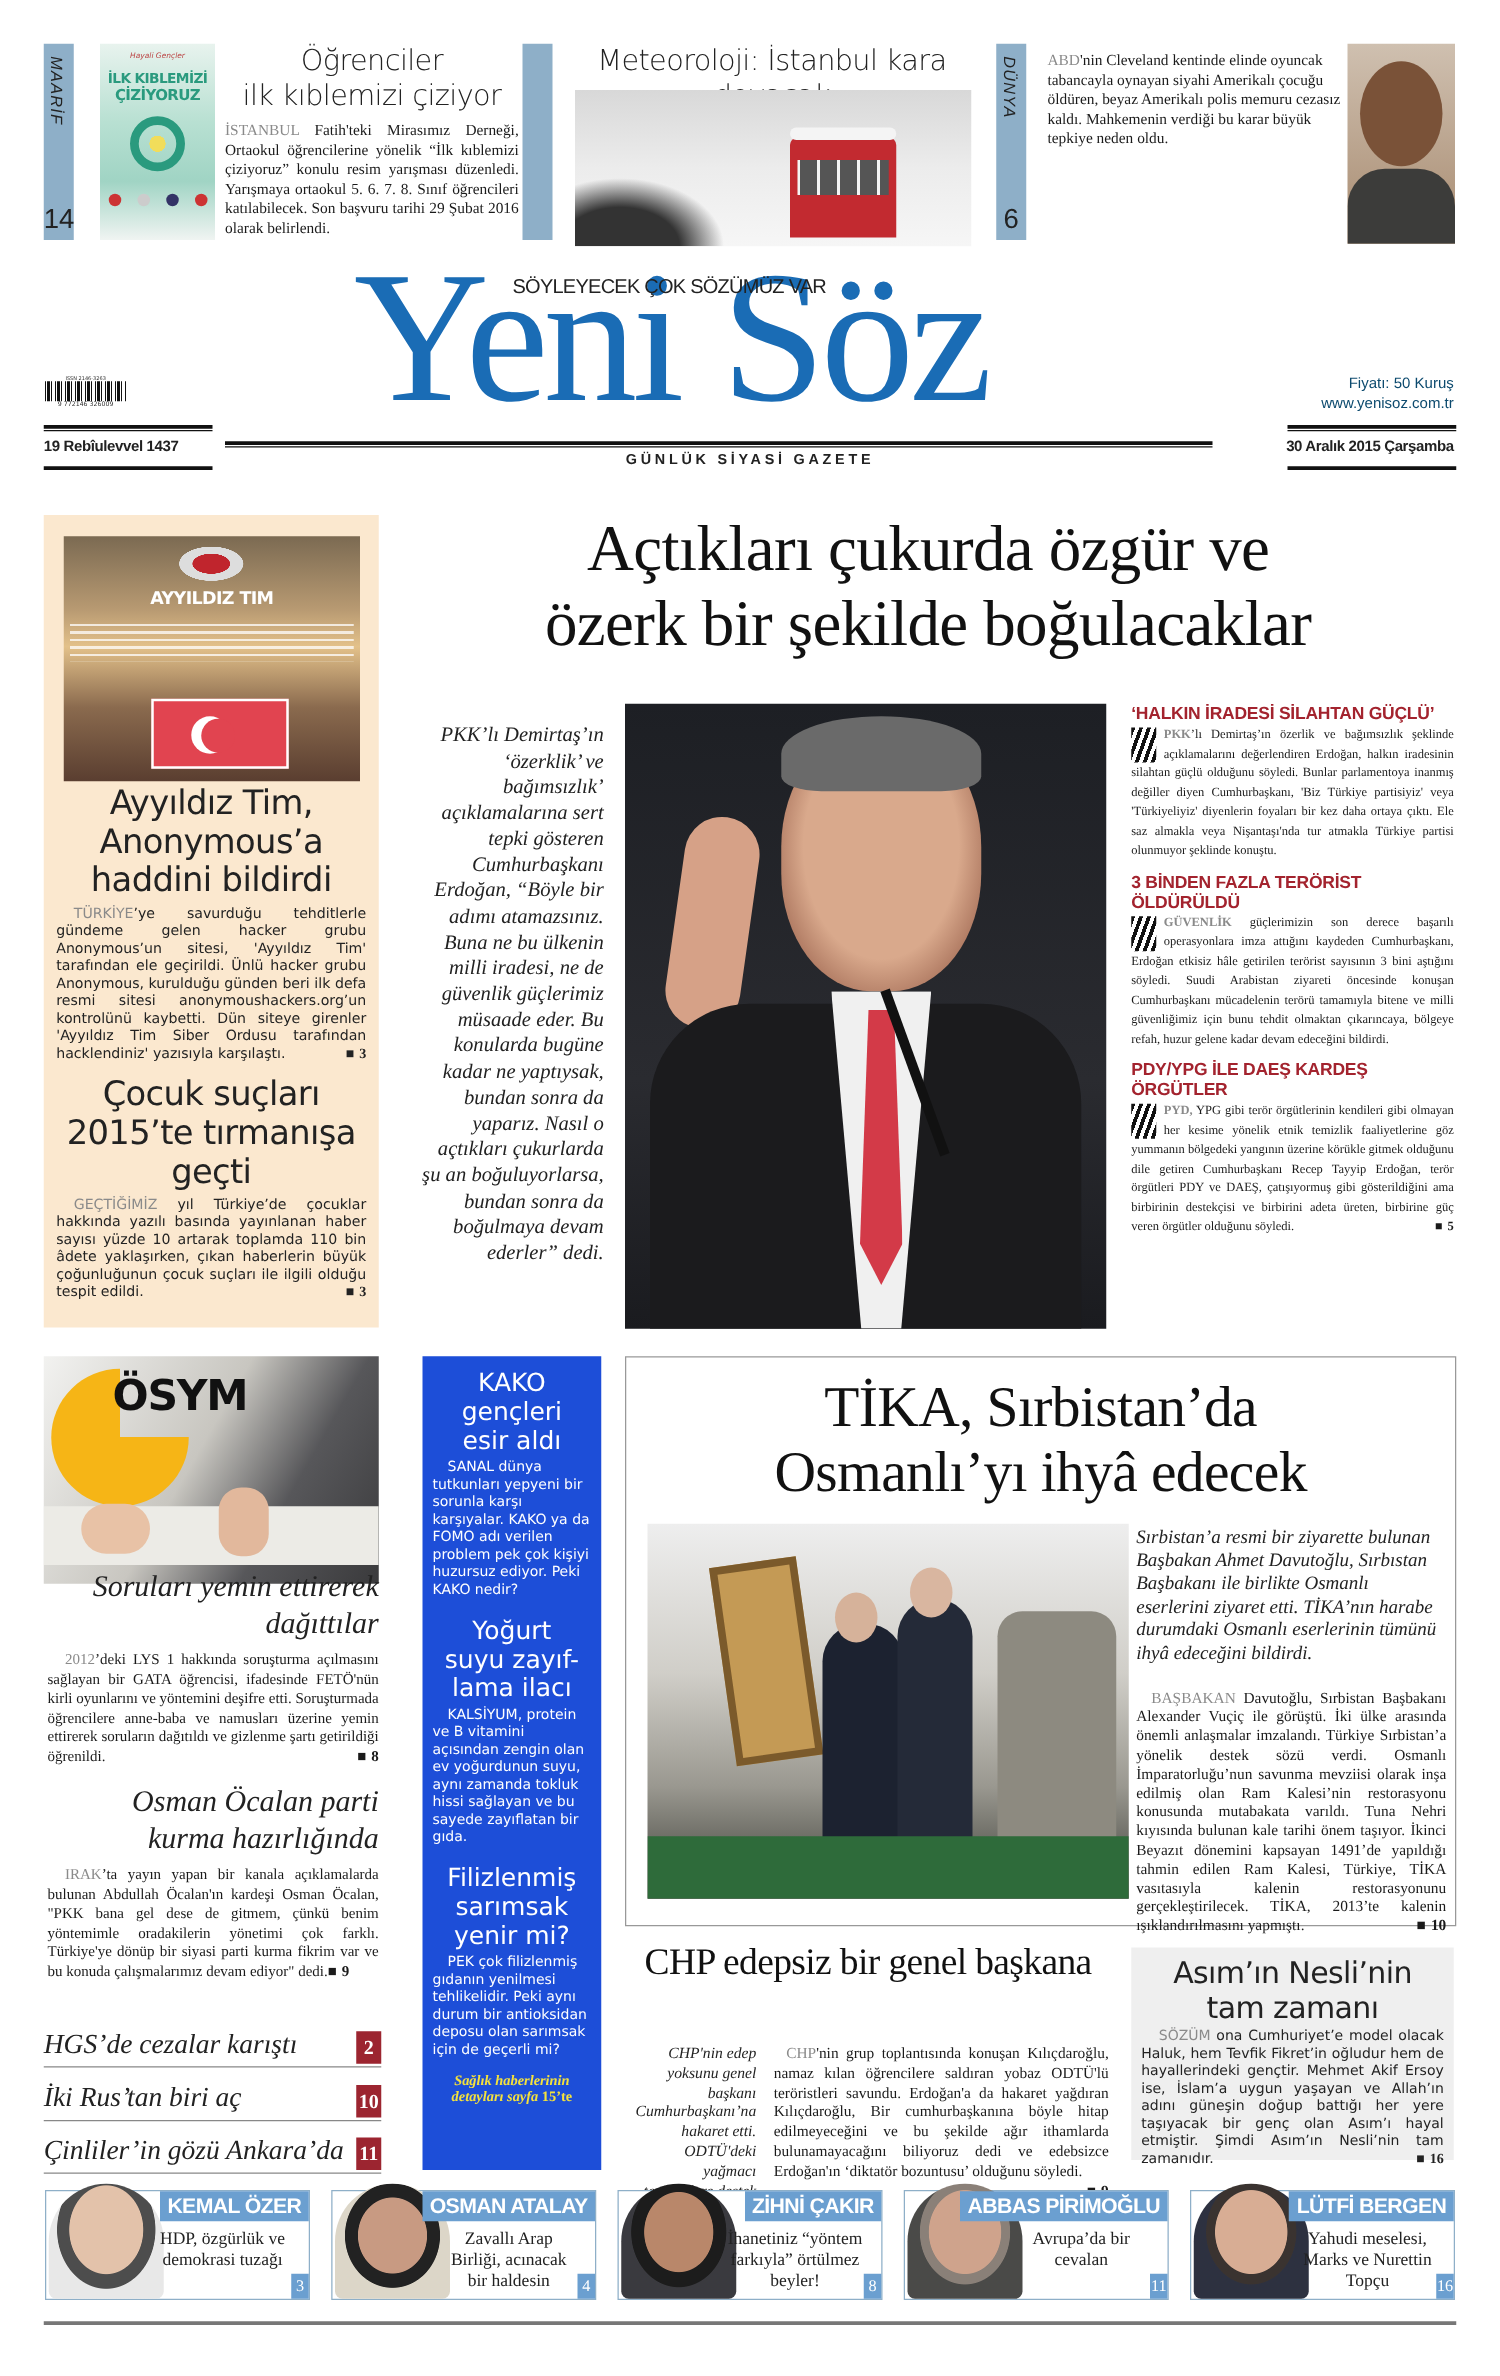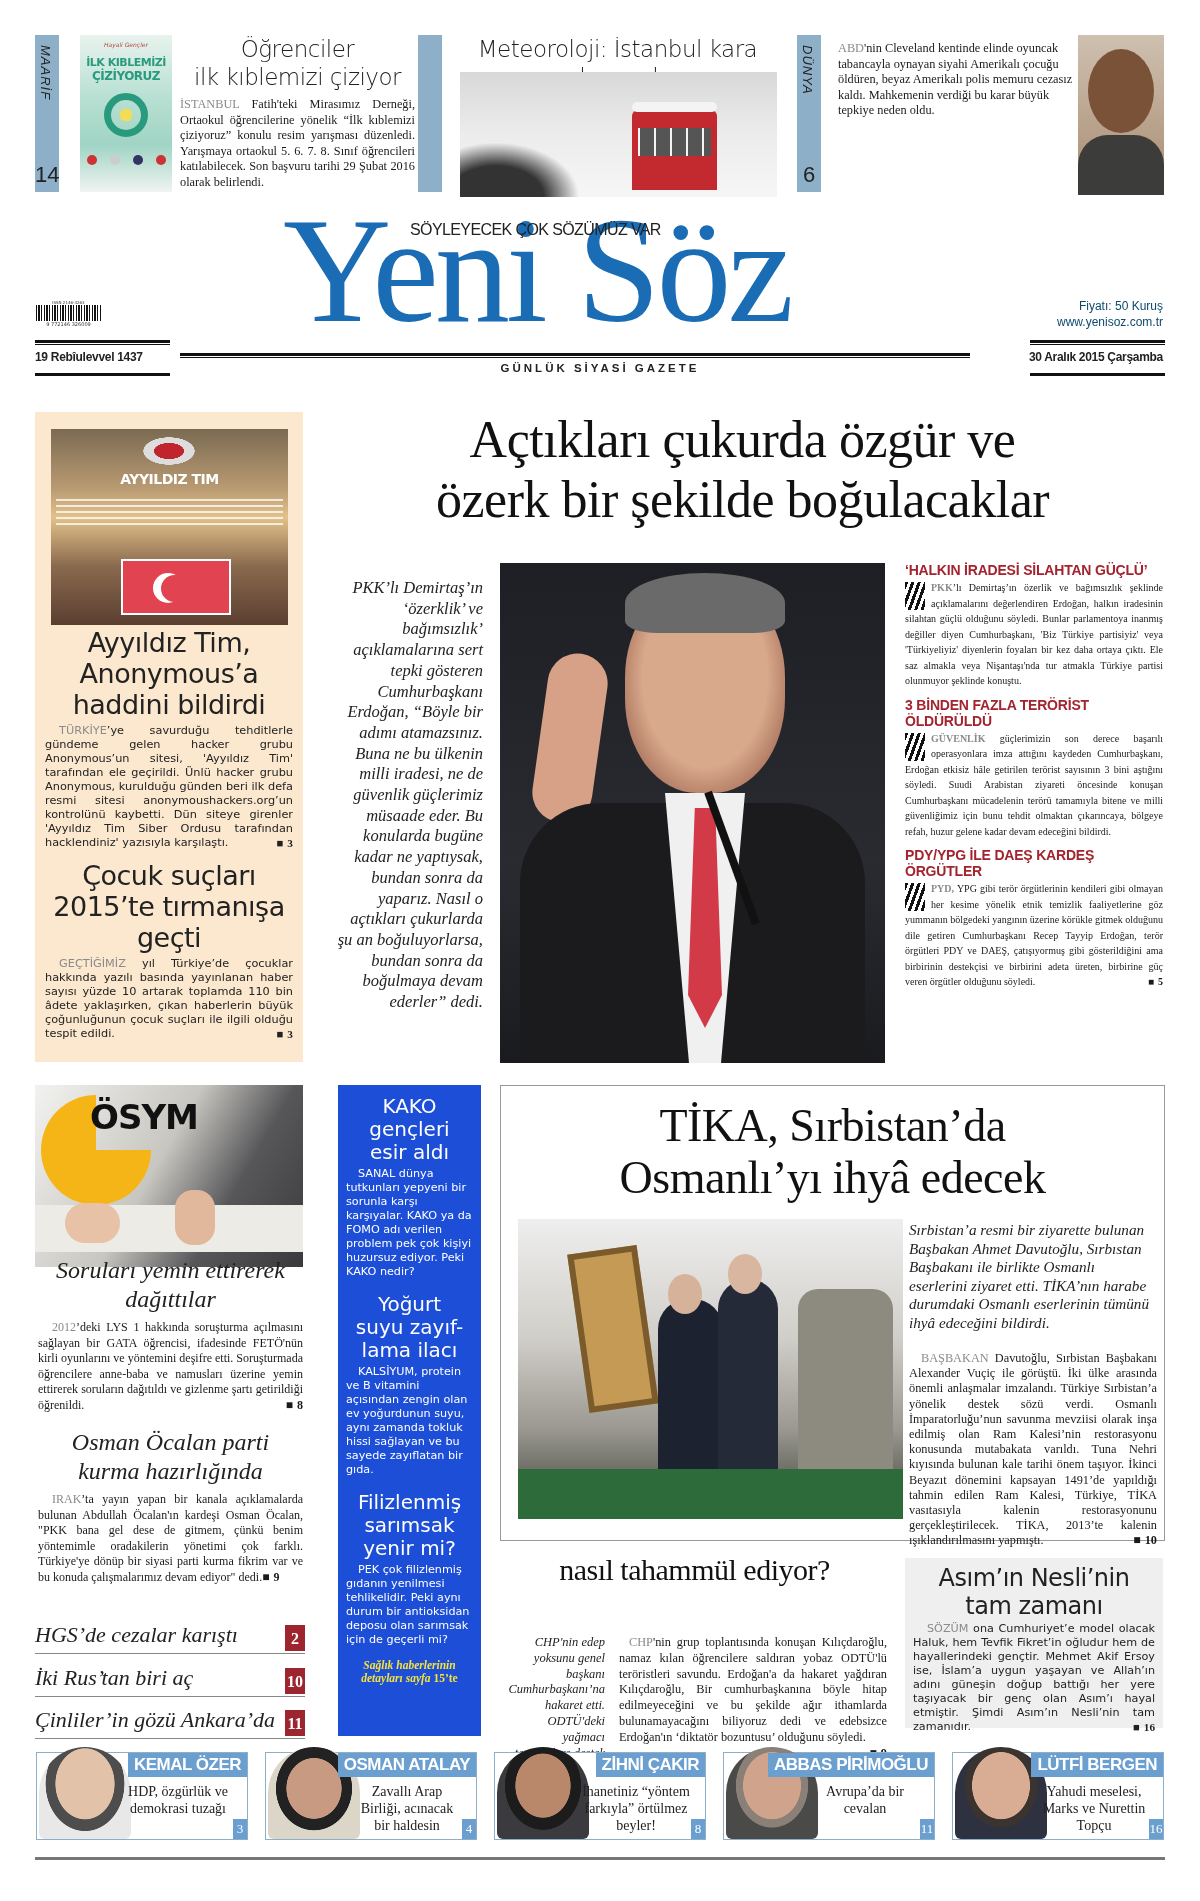--- a/index.html
+++ b/index.html
@@ -28,21 +28,21 @@
 .side-body{font-family:"DejaVu Sans",sans-serif;font-size:11.3px;line-height:14px;text-align:justify;color:#222}
 
 .mainhead{font-family:"Liberation Serif",serif;font-size:52px;line-height:60px;text-align:center;color:#111;letter-spacing:-0.5px}
 .red-sub{font-family:"Liberation Sans",sans-serif;font-weight:bold;color:#a3232e;font-size:14px;letter-spacing:-0.2px}
 .slash{display:inline-block;width:20px;height:28px;float:left;margin:2px 6px 0 0;background:repeating-linear-gradient(110deg,#111 0 3px,transparent 3px 6px)}
 
 .blue{background:#1d4ed8;color:#fff}
 .blue-title{font-family:"DejaVu Sans",sans-serif;font-size:20px;line-height:23px;text-align:center}
 .blue-body{font-family:"DejaVu Sans",sans-serif;font-size:11.2px;line-height:14px;text-align:left}
 
-.ital-head{font-family:"Liberation Serif",serif;font-style:italic;font-size:24px;line-height:29px;text-align:center;color:#222}
+.ital-head{font-family:"Liberation Serif",serif;font-style:italic;font-size:24px;line-height:29px;text-align:right;color:#222}
 .list-row{position:absolute;left:35px;width:270px;height:36px;border-bottom:1.5px solid #888}
 .list-row .lbl{font-family:"Liberation Serif",serif;font-style:italic;font-size:22px;line-height:34px;color:#222}
 .list-row .pg{position:absolute;right:0;bottom:2px;background:#9c2530;color:#fff;font-weight:bold;font-size:16px;width:20px;height:26px;text-align:center;line-height:28px}
 
 .col-card{position:absolute;top:1752px;width:212px;height:88px;border:1.5px solid #8eafc8;background:#fff}
 .col-card .name{position:absolute;top:0;right:0;background:#6b9fd0;color:#fff;font-family:"Liberation Sans",sans-serif;font-weight:bold;font-size:17px;height:24px;line-height:24px;padding:0 6px;letter-spacing:-0.5px}
 .col-card .ttl{position:absolute;top:30px;right:14px;width:110px;text-align:center;font-family:"Liberation Serif",serif;font-size:14px;line-height:17px;color:#222}
 .col-card .pg{position:absolute;bottom:0;right:0;background:#6b9fd0;color:#fff;font-size:13px;width:14px;height:20px;text-align:center;line-height:20px;font-family:"Liberation Serif",serif}
 .col-card .face{position:absolute;left:2px;bottom:0;width:92px;height:92px;border-radius:46px 46px 6px 6px;overflow:hidden}
 </style>
@@ -262,21 +262,21 @@
     <div class="abs" style="left:210px;top:35px;width:34px;height:40px;border-radius:50%;background:#d9b6a0"></div>
     <div class="abs" style="left:280px;top:70px;width:95px;height:190px;background:#8d8a80;border-radius:20px 20px 0 0"></div>
     <div class="abs" style="left:0;top:250px;width:385px;height:50px;background:#2e6b3a"></div>
   </div>
   <p class="abs serif" style="left:408px;top:135px;width:248px;font-style:italic;font-size:15.2px;line-height:18.5px;text-align:left;color:#222">Sırbistan’a resmi bir ziyarette bulunan Başbakan Ahmet Davutoğlu, Sırbıstan Başbakanı ile birlikte Osmanlı eserlerini ziyaret etti. TİKA’nın harabe durumdaki Osmanlı eserlerinin tümünü ihyâ edeceğini bildirdi.</p>
   <p class="abs body-txt serif" style="left:408px;top:265px;width:248px;text-indent:12px;font-size:12.3px;line-height:15.2px"><span class="lead">BAŞBAKAN</span><span> Davutoğlu, Sırbistan Başbakanı Alexander Vuçiç ile görüştü. İki ülke arasında önemli anlaşmalar imzalandı. Türkiye Sırbistan’a yönelik destek sözü verdi. Osmanlı İmparatorluğu’nun savunma mevziisi olarak inşa edilmiş olan Ram Kalesi’nin restorasyonu konusunda mutabakata varıldı. Tuna Nehri kıyısında bulunan kale tarihi önem taşıyor. İkinci Beyazıt dönemini kapsayan 1491’de yapıldığı tahmin edilen Ram Kalesi, Türkiye, TİKA vasıtasıyla kalenin restorasyonunu gerçekleştirilecek. TİKA, 2013’te kalenin ışıklandırılmasını yapmıştı.</span> <span class="endmark" style="float:right">10</span></p>
 </div>
 
 <div class="abs" style="left:497px;top:1553px;width:395px">
   <div class="mainhead" style="font-size:30px;line-height:34px;letter-spacing:-0.5px">
-    <div>nasıl tahammül ediyor?</div>
+    <div>CHP edepsiz bir genel başkana</div>
   </div>
   <p class="abs serif" style="left:8px;top:82px;width:100px;font-style:italic;font-size:12.5px;line-height:15.8px;text-align:right;color:#222">CHP'nin edep yoksunu genel başkanı Cumhurbaşkanı’na hakaret etti. ODTÜ'deki yağmacı teröristlere destek verdi.</p>
   <p class="abs body-txt serif" style="left:122px;top:82px;width:268px;text-indent:10px;font-size:12.3px;line-height:15.8px"><span class="lead">CHP</span><span>'nin grup toplantısında konuşan Kılıçdaroğlu, namaz kılan öğrencilere saldıran yobaz ODTÜ'lü teröristleri savundu. Erdoğan'a da hakaret yağdıran Kılıçdaroğlu, Bir cumhurbaşkanına böyle hitap edilmeyeceğini ve bu şekilde ağır ithamlarda bulunamayacağını biliyoruz dedi ve edebsizce Erdoğan'ın ‘diktatör bozuntusu’ olduğunu söyledi.</span> <span class="endmark" style="float:right">9</span></p>
 </div>
 
 <div class="abs" style="left:905px;top:1558px;width:258px;height:170px;background:#efefef;padding:6px 8px">
   <div class="side-title" style="font-size:24px;line-height:28px">
     <div>Asım’ın Nesli’nin</div>
     <div>tam zamanı</div>
   </div>

